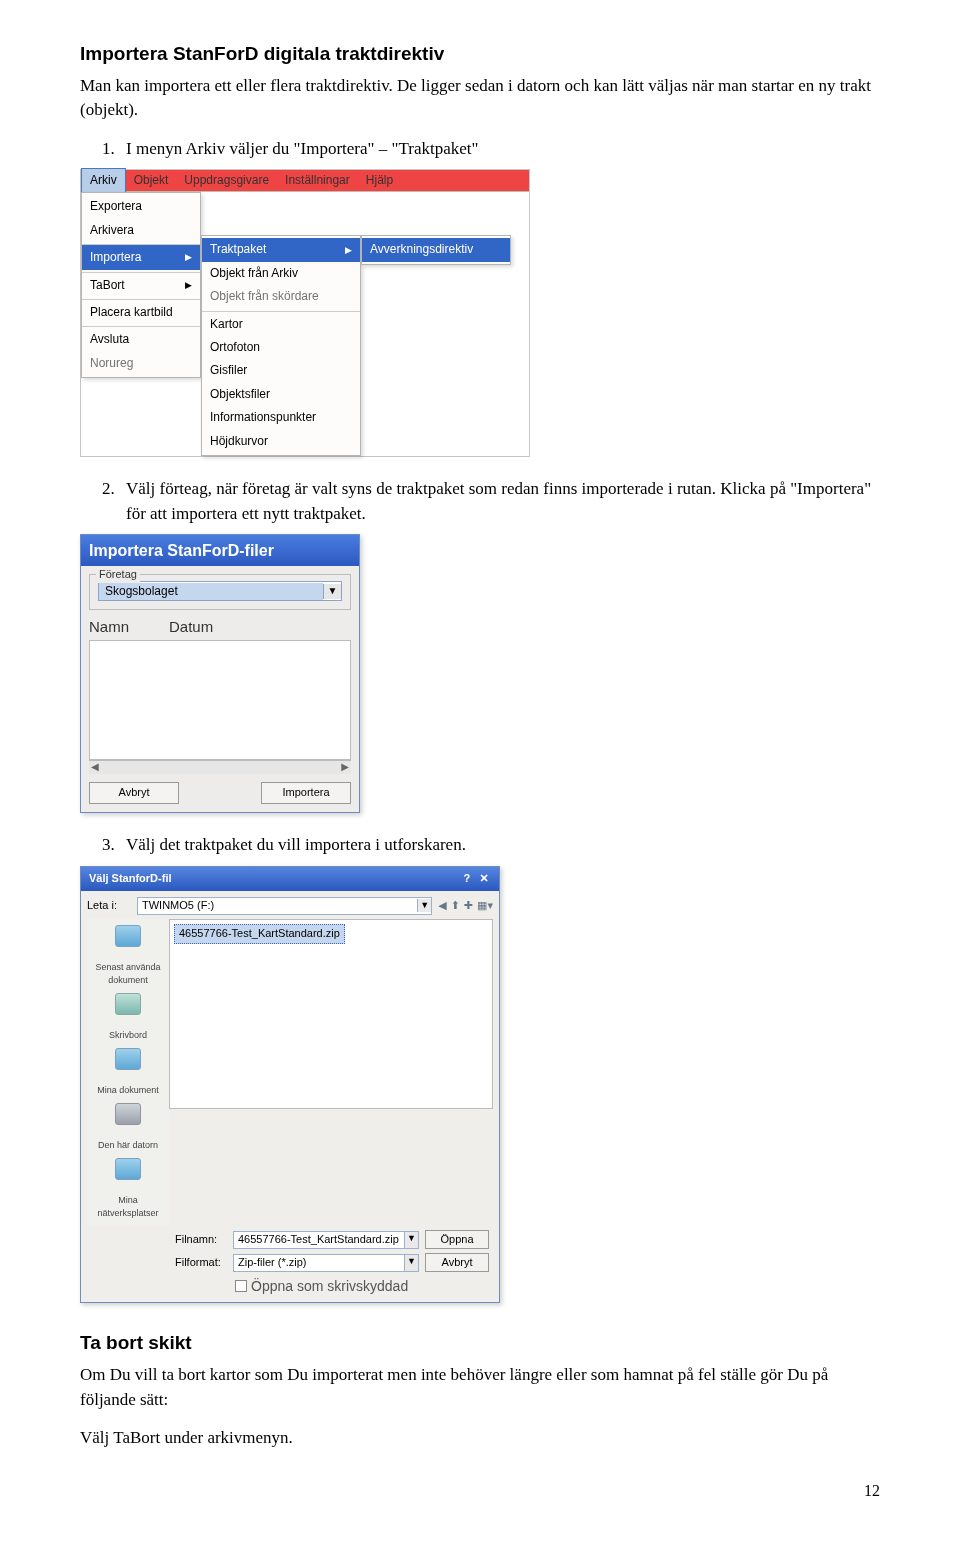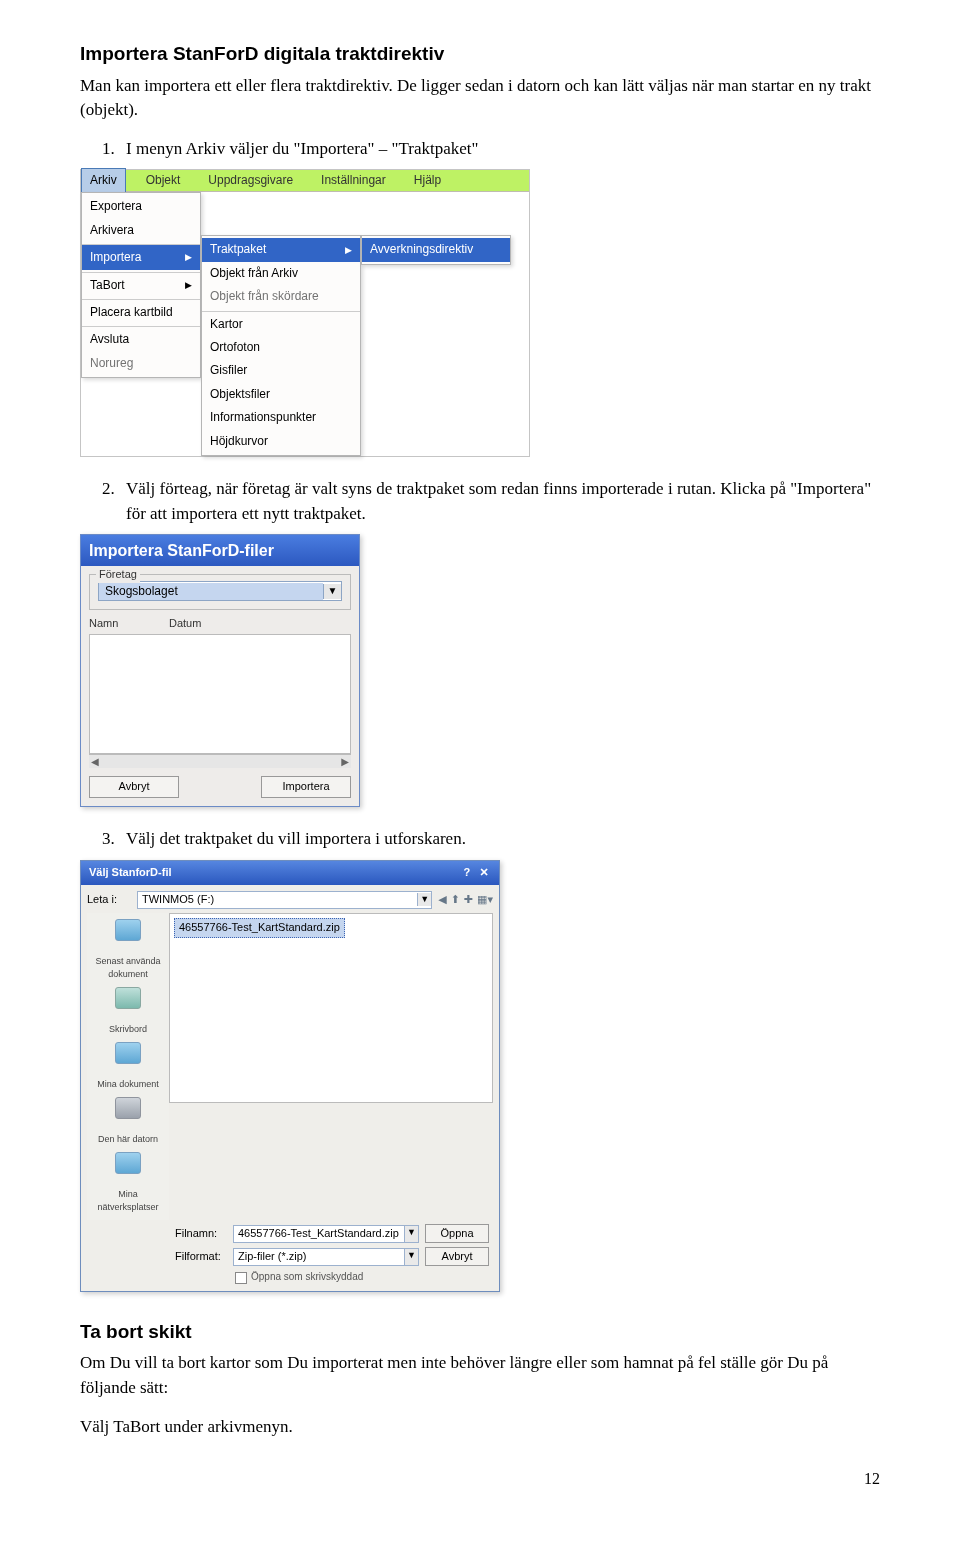--- a/index.html
+++ b/index.html
@@ -28,25 +28,24 @@
   
   .menu-window {
     font-family: Tahoma, Arial, sans-serif;
     font-size: 12px;
     width: 450px;
     border: 1px solid #c5c5c5;
     background: #fff;
   }
   .menubar {
     display: flex;
-    background: #bef264;
+    background: #ef4444;
     border-bottom: 1px solid #bfbcb2;
     height: 22px;
     align-items: center;
-    gap: 12px;
   }
   .menubar .mi {
     padding: 3px 8px;
     color: #333;
   }
   .menubar .mi.active {
     background: #b7cde8;
     color: #000;
     border: 1px solid #4a7ab6;
   }
@@ -93,21 +92,21 @@
     background: #eeecea;
     padding: 8px;
   }
   .grp { border: 1px solid #bbb; padding: 6px 8px 8px; position: relative; margin-bottom: 6px; }
   .grp .grplabel { position: absolute; top: -8px; left: 6px; background:#eeecea; padding: 0 3px; font-size: 11px; color:#333; }
   .combo {
     display: flex; align-items: center; background:#fff; border:1px solid #8da5c5; height:20px;
   }
   .combo .val { flex:1; padding: 0 6px; background:#c5d6ef; color:#000; }
   .combo .btn { width:18px; text-align:center; border-left:1px solid #8da5c5; background:#e7e7e7; cursor:pointer; font-size:10px; }
-  .listhdr { display:flex; margin-top:6px; font-size:11px; color:#333; }
+  .listhdr { display:flex; margin-top:6px; font-size:15px; color:#333; }
   .listhdr span:first-child { width:80px; }
   .listbox { background:#fff; border:1px solid #bbb; height:120px; margin-top:2px; }
   .scrollbar { height:14px; background:#e6e6e6; border-top:1px solid #bbb; display:flex; align-items:center; justify-content:space-between; padding:0 2px; font-size:10px; color:#666;}
   .dlg .btnrow { display:flex; justify-content: space-between; margin-top: 8px; }
   .winbtn {
     width: 90px; height: 22px; background:#f4f3f1; border:1px solid #999;
     font-family: Tahoma, Arial, sans-serif; font-size:11px; display:flex; align-items:center; justify-content:center;
   }
 
   
@@ -146,21 +145,21 @@
   .fdlg .filearea .sel {
     background:#c5d6ef; border:1px dotted #3b63b3; padding:1px 4px; display:inline-block;
   }
   .fdlg .bottom { padding:4px 4px 0 88px; }
   .fdlg .brow { display:flex; align-items:center; gap:6px; margin-bottom:4px; }
   .fdlg .brow .blbl { width:52px; }
   .fdlg .brow .bfld { flex:1; display:flex; background:#fff; border:1px solid #9cb1ce; height:18px; }
   .fdlg .brow .bfld .v { flex:1; padding:0 4px; }
   .fdlg .brow .bfld .a { width:14px; text-align:center; border-left:1px solid #9cb1ce; background:#e9e9e9; font-size:9px; }
   .fdlg .brow .bbtn { width:64px; height:19px; border:1px solid #999; background:#f3f2ef; display:flex; align-items:center; justify-content:center; }
-  .fdlg .chkrow { padding-left:60px; display:flex; align-items:center; gap:4px; font-size:10px; color:#555;}
+  .fdlg .chkrow { padding-left:60px; display:flex; align-items:center; gap:4px; font-size:14px; color:#555;}
   .chkbox { width:12px; height:12px; border:1px solid #888; background:#fff; display:inline-block; }
 
   .page-number {
     text-align: right;
     font-size: 16px;
     margin-top: 28px;
   }
 </style>
 </head>
 <body>

